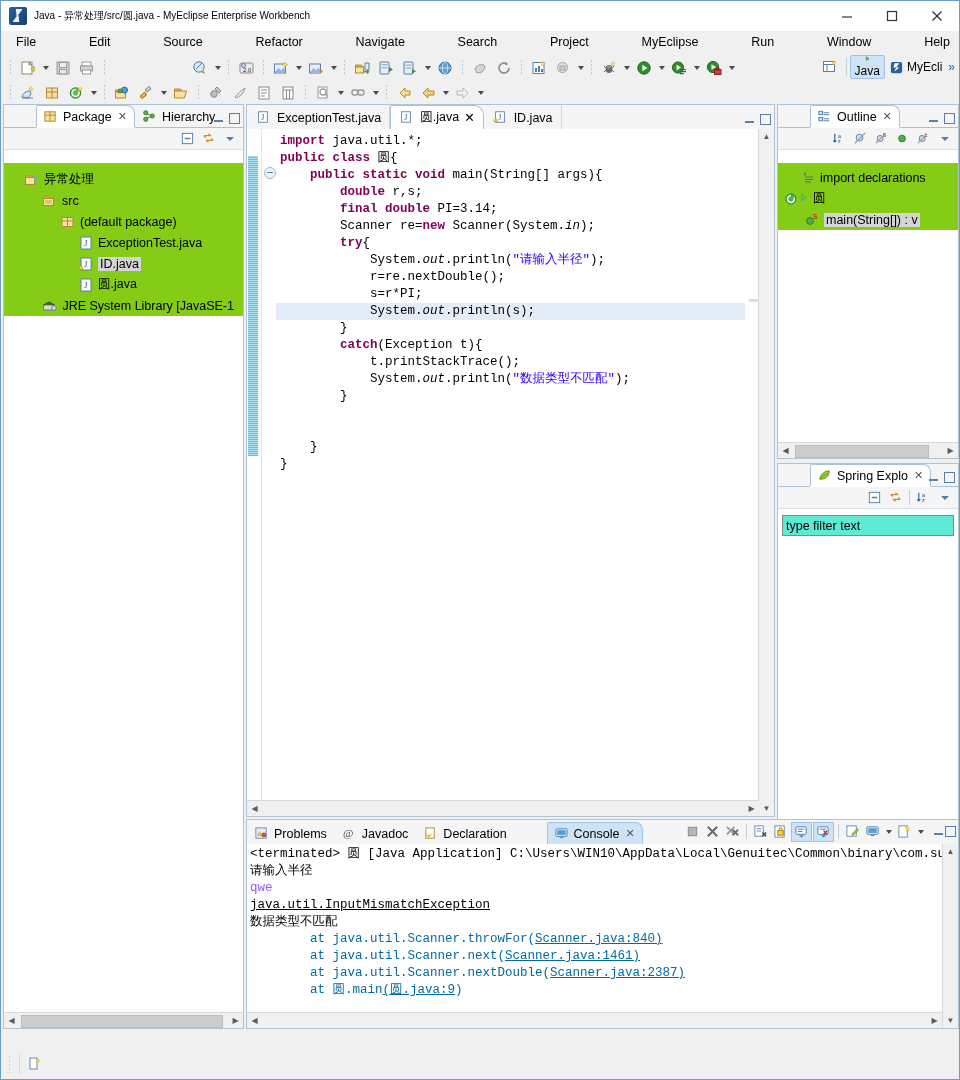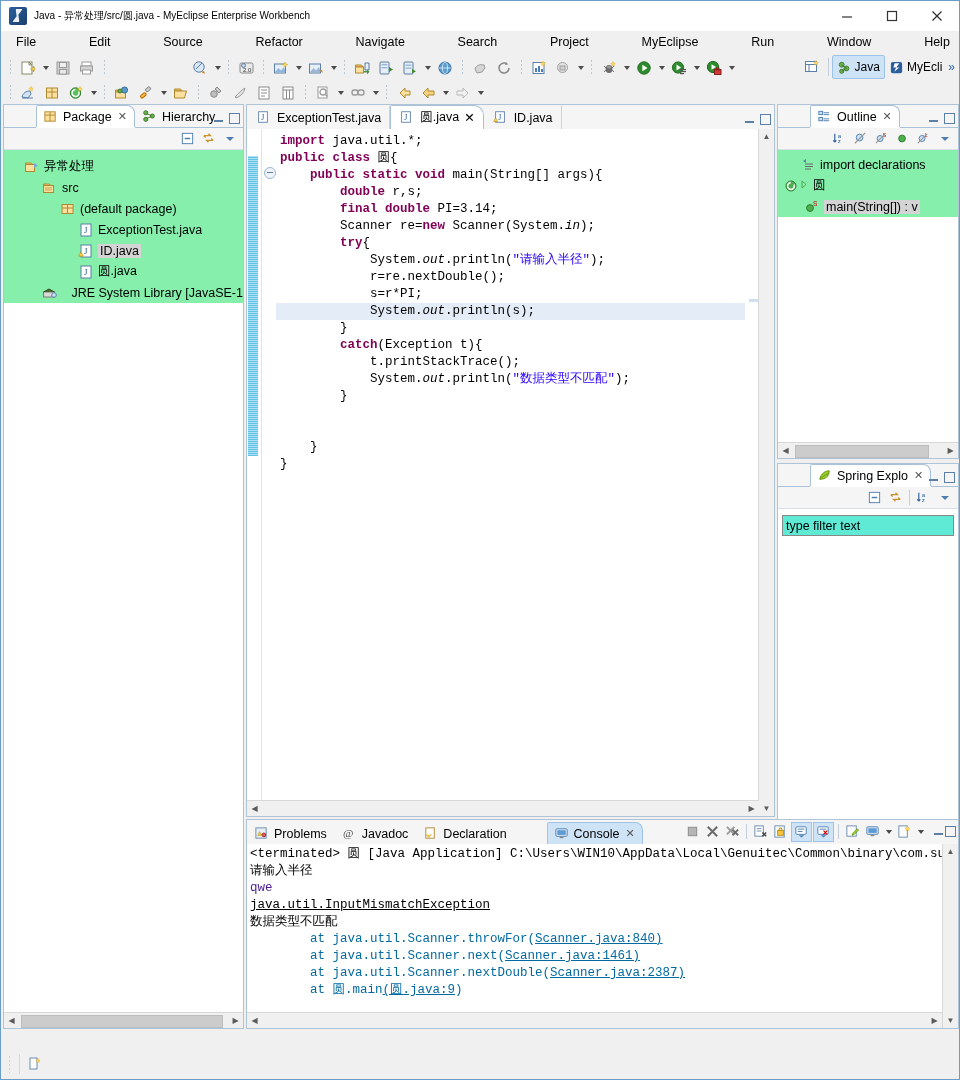--- a/index.html
+++ b/index.html
@@ -41,21 +41,21 @@
         background-image:radial-gradient(#b9c6d4 1px, transparent 1px);
         background-size:3px 4px;flex:none;}
   .tbtn{width:22px;height:21px;display:flex;align-items:center;justify-content:center;
         flex:none;margin:0 1px;}
   .arrow{width:11px;height:21px;display:flex;align-items:center;justify-content:center;flex:none;}
   .arrow:after{content:"";border-left:3.5px solid transparent;border-right:3.5px solid transparent;
                border-top:4px solid #4a4a4a;display:block;}
   .persp{position:absolute;right:2px;top:2px;height:24px;display:flex;align-items:center;}
   .persp-btn{height:22px;display:flex;align-items:center;padding:0 4px;gap:3px;
              font-size:12px;white-space:nowrap;}
-  .persp-btn.active{background:#cfe3f7;border:1px solid #9dc4e8;border-radius:2px;}
+  .persp-btn.active{background:#cfe3f7;border:1px solid #9dc4e8;border-radius:2px;flex-direction:column;}
   .persp-sep{width:1px;height:18px;background:#c3cedb;margin:0 3px;}
   .chev{font-size:12px;color:#2b5f9e;padding:0 2px;}
 
   
   .main{position:absolute;left:2px;right:2px;top:103px;bottom:42px;}
 
   .panel{position:absolute;background:#fff;border:1px solid #b0c4d8;box-sizing:border-box;}
 
   
   .vtabs{height:22px;background:#f5f5f5;display:flex;align-items:flex-end;
@@ -71,21 +71,21 @@
   .mini-sq{width:11px;height:11px;border:1px solid #5b7fa6;box-sizing:border-box;}
   .mini-min{width:11px;height:11px;position:relative;}
   .mini-min:after{content:"";position:absolute;left:1px;right:1px;top:7px;height:2px;background:#5b7fa6;}
 
   .vtoolbar{height:21px;background:#f5f5f5;display:flex;align-items:center;
             justify-content:flex-end;padding-right:4px;gap:2px;
             border-bottom:1px solid #d6dfe8;}
   .vtb{width:19px;height:18px;display:flex;align-items:center;justify-content:center;}
 
   
-  .tree{padding:6px 0 0 0;font-size:12.5px;background:#86efac;overflow:hidden;}
+  .tree{padding:6px 9px 0 0;font-size:12.5px;background:#84cc16;overflow:hidden;margin-top:13px;}
   .trow{display:flex;align-items:center;height:21px;padding-left:4px;white-space:nowrap;}
   .trow .lbl{margin-left:4px;}
   .trow.sel .lbl{background:#d4d4d4;padding:0 2px;}
 
   
   .ic{width:16px;height:16px;flex:none;display:inline-block;position:relative;}
 
   
   .etabs{height:24px;background:#f5f5f5;display:flex;align-items:flex-end;
          position:relative;border-bottom:1px solid #a9c2da;}
@@ -122,21 +122,21 @@
 
   
   .ovr{position:absolute;right:15px;top:0;width:14px;bottom:0;background:#fff;}
 
   
   .console-txt{position:absolute;left:0;right:16px;top:0;bottom:0;overflow:hidden;
      font-family:"Liberation Mono","DejaVu Sans Mono",monospace;font-size:12.5px;
      line-height:17px;background:#fff;padding:2px 0 0 3px;}
   .cterm{color:#000;white-space:nowrap;}
   .cout{color:#000;}
-  .cin{color:#4c1d95;}
+  .cin{color:#8b5cf6;}
   .cerr{color:#0369a1;}
   .cerr u{text-decoration:underline;}
   .cblack u{text-decoration:underline;}
 
   .filter-box{margin:6px 4px 0 4px;height:19px;border:1px solid #888;background:#5eead4;
               display:flex;align-items:center;padding-left:3px;font-size:12.5px;color:#000;}
 
   
   .statusbar{position:absolute;left:2px;right:2px;bottom:2px;height:26px;
              background:#f0f0f0;display:flex;align-items:center;}

